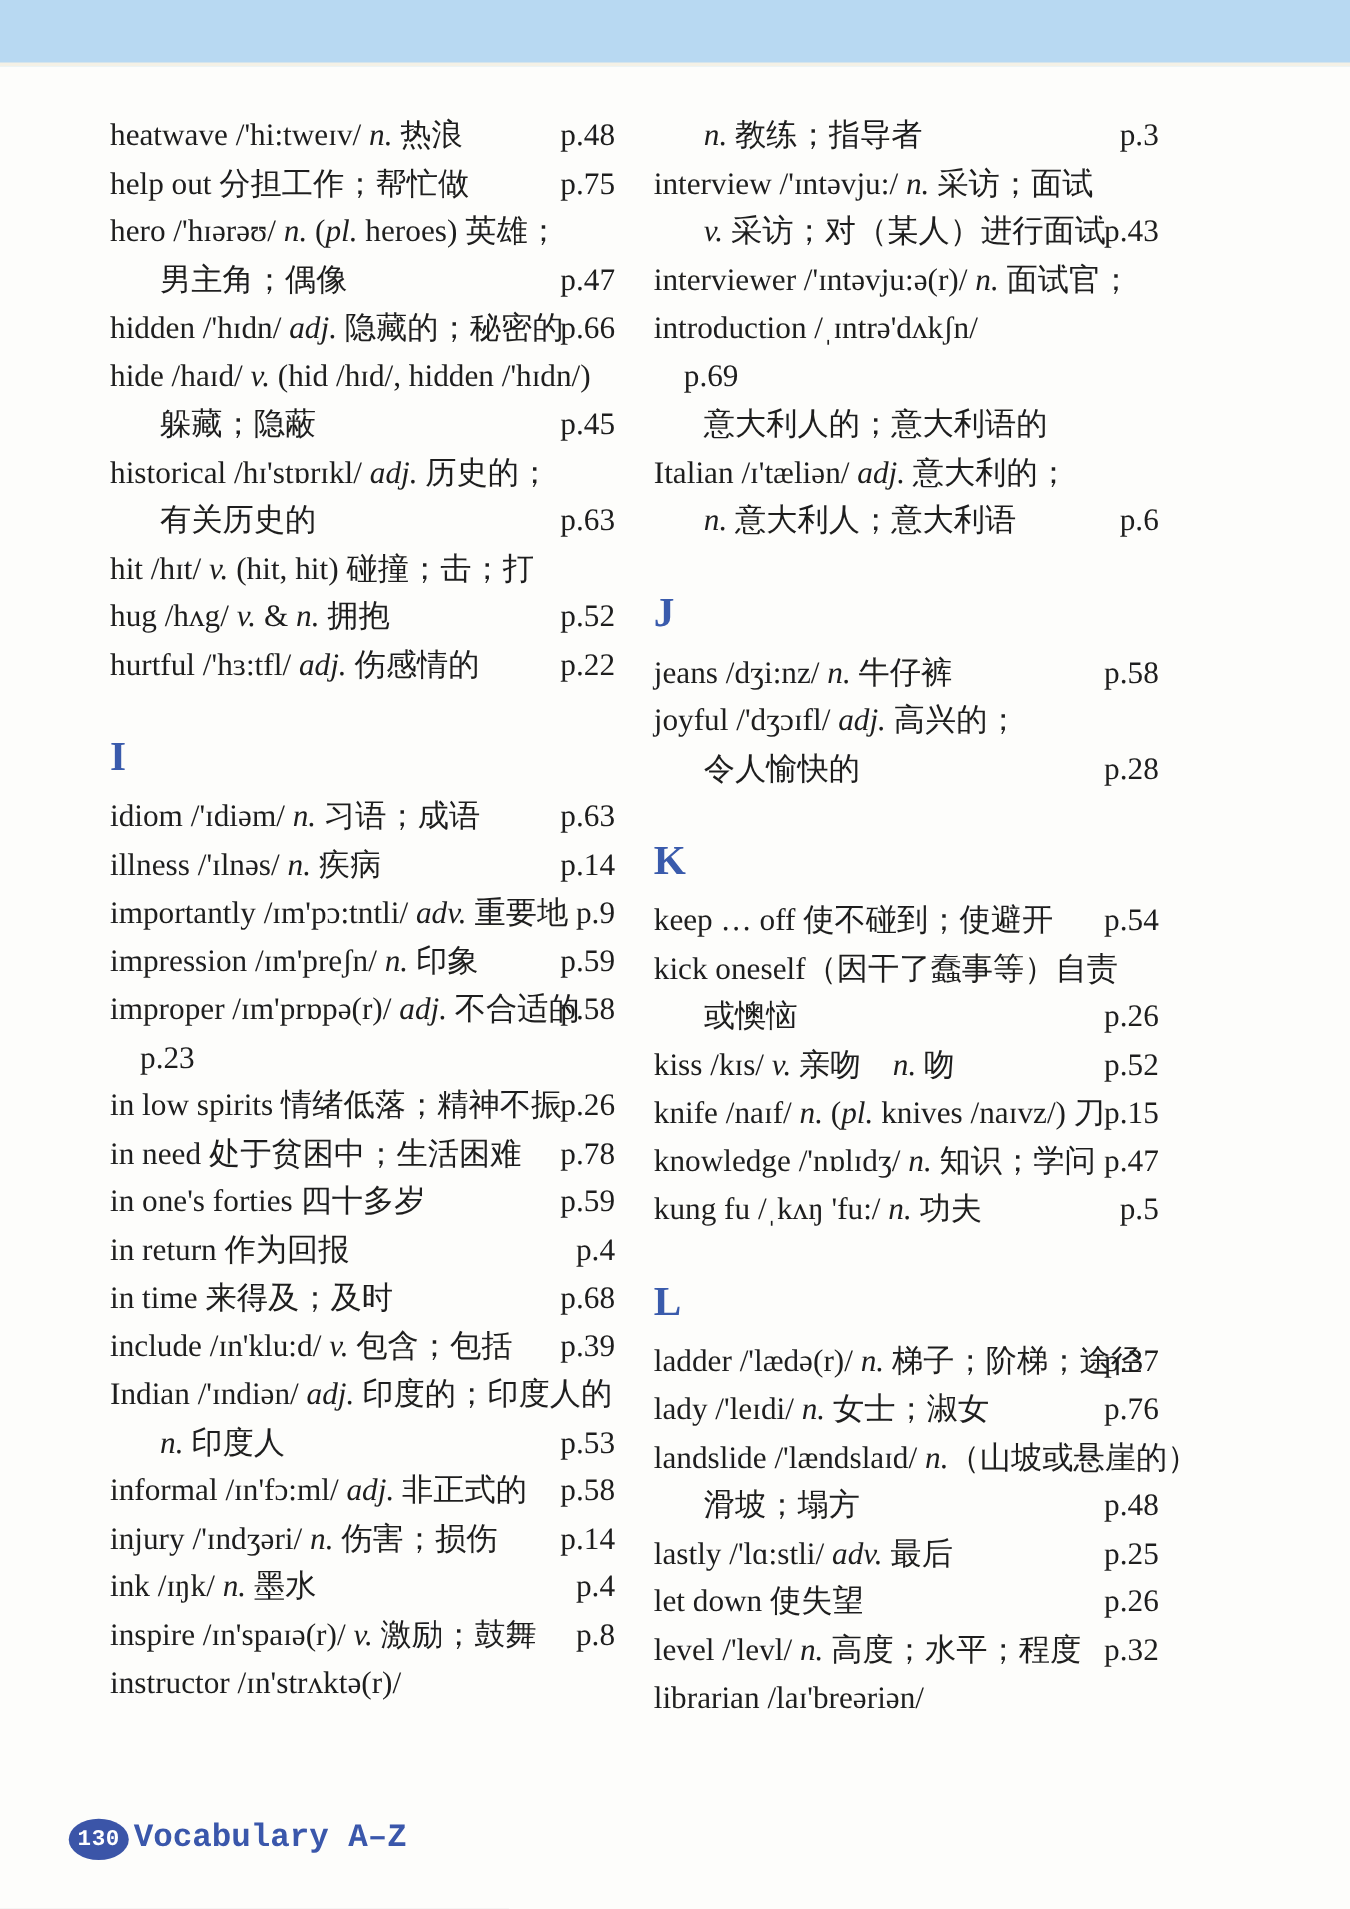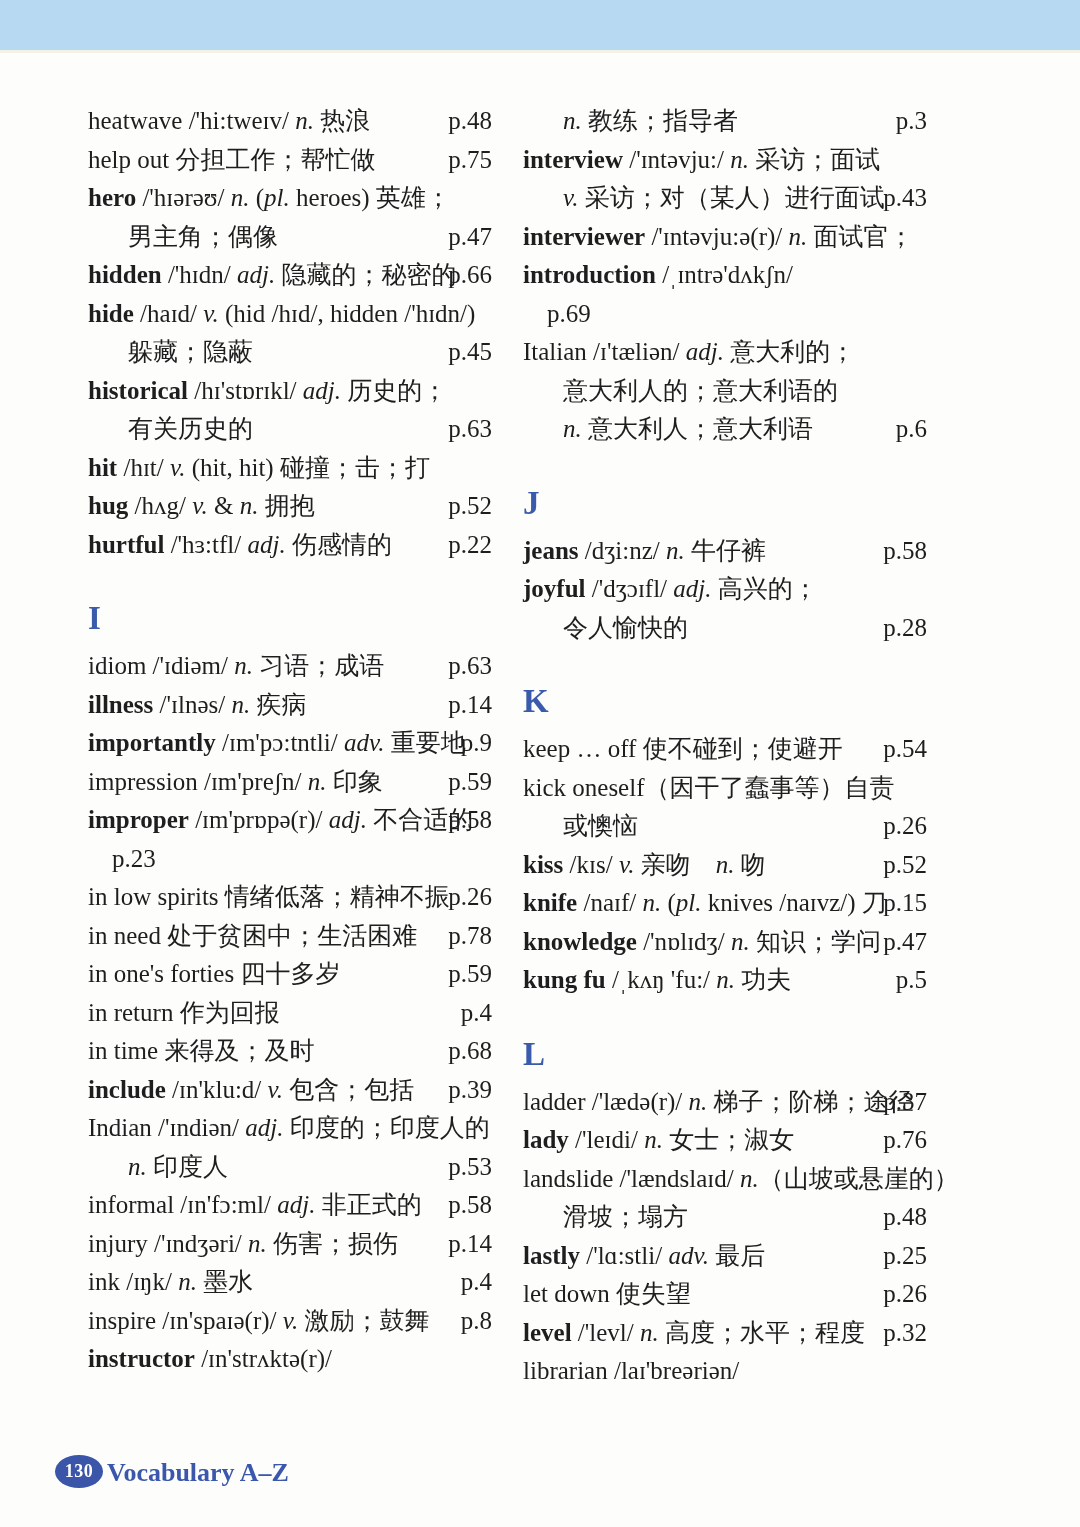--- a/index.html
+++ b/index.html
@@ -10,42 +10,42 @@
     overflow:hidden;
     font-family:"Liberation Serif","DejaVu Serif",serif;
     color:#1e1e1e;
   }
   .header-bar{
     position:absolute;left:0;top:0;width:1080px;height:50px;
     background:#b8d9f2;
     border-bottom:3px solid #f4f1e6;
   }
   .content{position:absolute;top:86px;left:0;width:1080px;}
-  .column{position:absolute;top:16px;}
+  .column{position:absolute;top:4px;}
   .column-left{left:88px;width:404px;}
   .column-right{left:523px;width:404px;}
   .entry-line{
     display:flex;align-items:baseline;
     font-size:25px;line-height:38.5px;
     white-space:nowrap;
   }
   .entry-line .txt{flex:1 1 auto;min-width:0;}
   .entry-line .pg{flex:0 0 auto;margin-left:24px;text-align:left;}
   .entry-line.indent1 .txt{padding-left:40px;}
-  .entry-line b{font-weight:bold;}
+  .entry-line b{font-weight:normal;}
   .entry-line i{font-style:italic;}
   .section-letter{
     font-size:33px;font-weight:bold;line-height:40px;
     margin-top:34px;margin-bottom:9px;
     color:#3a5bac;
   }
   .footer{
     position:absolute;left:55px;top:1455px;
-    display:flex;align-items:flex-end;
-    font-family:Liberation Serif, serif;
+    display:flex;align-items:flex-start;
+    font-family:Liberation Mono, monospace;
   }
   .page-badge{
     display:inline-flex;align-items:center;justify-content:center;
     width:48px;height:33px;border-radius:50%;
     background:#3b55a8;color:#ffffff;
     font-size:18px;font-weight:bold;letter-spacing:0.5px;
   }
   .footer-title{
     margin-left:4px;
     color:#3a57ab;font-size:26px;font-weight:bold;
@@ -254,25 +254,25 @@
         </div>
         <div>
           <div class="entry-line">
             <span class="txt"><b>introduction</b> /ˌɪntrə'dʌkʃn/</span>
           </div>
           <div class="entry-line indent1">
             <span class="pg">p.69</span>
           </div>
         </div>
         <div>
+          <div class="entry-line indent1">
+            <span class="txt">意大利人的；意大利语的</span>
+          </div>
           <div class="entry-line">
             <span class="txt">Italian /ɪ'tæliən/ <i>adj.</i> 意大利的；</span>
-          </div>
-          <div class="entry-line indent1">
-            <span class="txt">意大利人的；意大利语的</span>
           </div>
           <div class="entry-line indent1">
             <span class="txt"><i>n.</i> 意大利人；意大利语</span>
             <span class="pg">p.6</span>
           </div>
         </div>
         <div class="section-letter">J</div>
         <div>
           <div class="entry-line">
             <span class="txt"><b>jeans</b> /dʒi:nz/ <i>n.</i> 牛仔裤</span>

